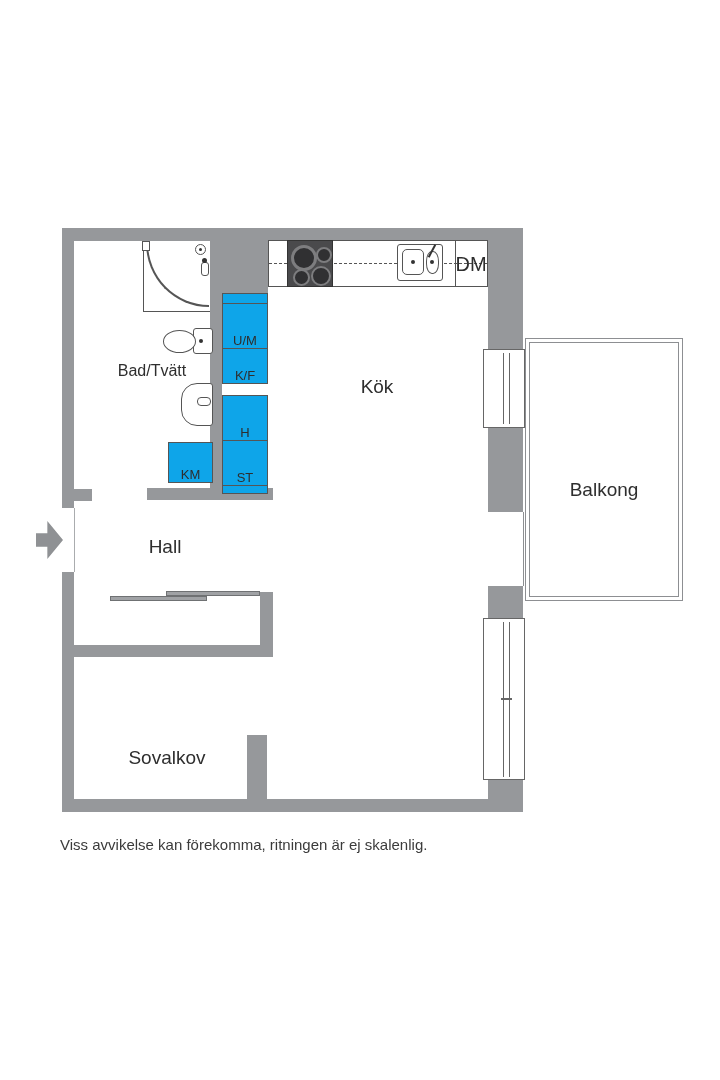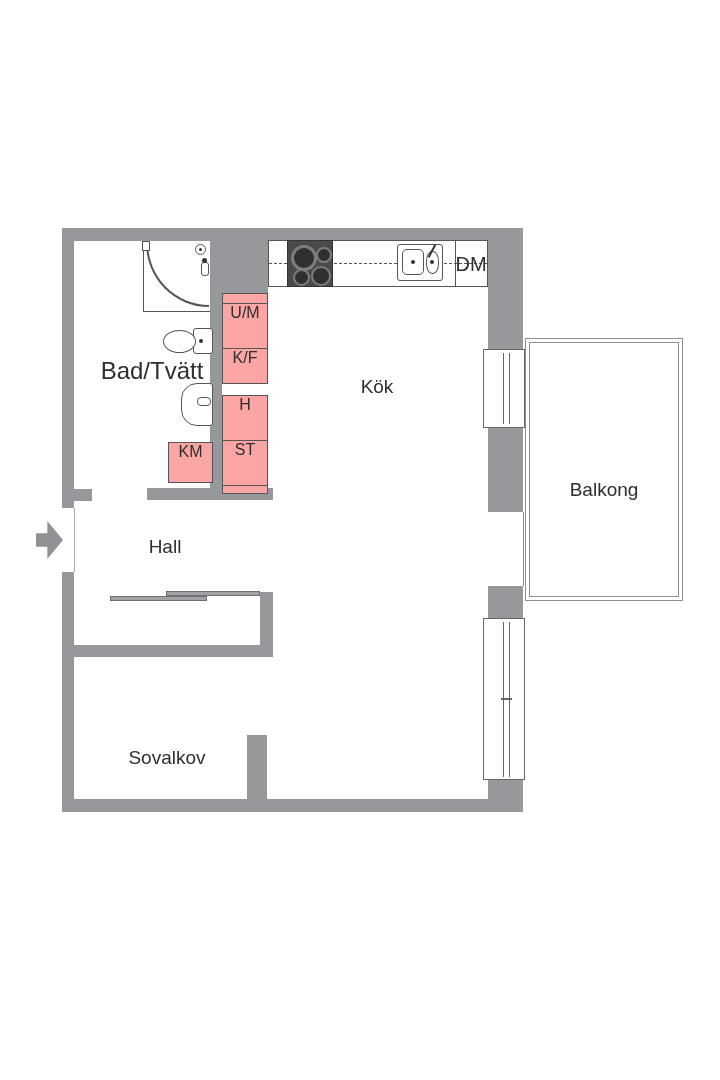--- a/index.html
+++ b/index.html
@@ -3,22 +3,22 @@
 <meta charset="utf-8">
 <style>
   html,body{margin:0;padding:0;background:#ffffff;}
   #canvas{
     position:relative;width:720px;height:1080px;background:#ffffff;
     font-family:"Liberation Sans","DejaVu Sans",sans-serif;color:#2e2e2e;
     overflow:hidden;
   }
   .wall{position:absolute;background:#96989b;}
   .label{position:absolute;transform:translate(-50%,-50%);font-size:19px;white-space:nowrap;color:#2e2e2e;}
-  .box{position:absolute;background:#fca5a5;border:1px solid #555;box-sizing:border-box;
-       display:flex;align-items:flex-start;justify-content:center;font-size:16px;color:#2e2e2e;}
+  .box{position:absolute;background:#0ea5e9;border:1px solid #555;box-sizing:border-box;
+       display:flex;align-items:flex-end;justify-content:center;font-size:13px;color:#2e2e2e;}
   .winbox{position:absolute;background:#fff;border:1px solid #666;box-sizing:border-box;}
   .thinline{position:absolute;background:#666;}
   .fixture{position:absolute;box-sizing:border-box;border:1.5px solid #555;background:#fff;}
   .dot{position:absolute;width:4px;height:4px;border-radius:50%;background:#333;}
   .bar{position:absolute;background:#a0a2a5;border:1px solid #6f7173;box-sizing:border-box;}
 </style>
 </head>
 <body>
 
 <div id="canvas">
@@ -108,21 +108,22 @@
 
   <div class="fixture" style="left:181px;top:383px;width:32px;height:43px;border-radius:16px 3px 3px 16px;"></div>
   <div class="fixture" style="left:197px;top:397px;width:14px;height:9px;border-radius:4px;"></div>
 
   <div class="bar" style="left:110px;top:596px;width:97px;height:5px;"></div>
   <div class="bar" style="left:166px;top:591px;width:94px;height:5px;"></div>
 
   <div class="thinline" style="left:74px;top:508px;width:1px;height:64px;background:#aaacae;"></div>
   <div style="position:absolute;left:36px;top:521px;width:27px;height:38px;background:#8f9194;clip-path:polygon(0 32%,42% 32%,42% 0,100% 50%,42% 100%,42% 68%,0 68%);"></div>
 
-  <div class="label" style="left:152px;top:371px;font-size:24px;">Bad/Tvätt</div>
+  <div class="label" style="left:152px;top:371px;font-size:16px;">Bad/Tvätt</div>
   <div class="label" style="left:377px;top:387px;">Kök</div>
   <div class="label" style="left:165px;top:547px;">Hall</div>
   <div class="label" style="left:167px;top:758px;">Sovalkov</div>
   <div class="label" style="left:604px;top:466px;margin-top:24px;">Balkong</div>
   <div class="label" style="left:471px;top:264px;font-size:20px;">DM</div>
 
+  <div style="position:absolute;left:60px;top:836px;font-size:15px;color:#3b3b3b;">Viss avvikelse kan förekomma, ritningen är ej skalenlig.</div>
 
 </div>
 
 </body></html>

